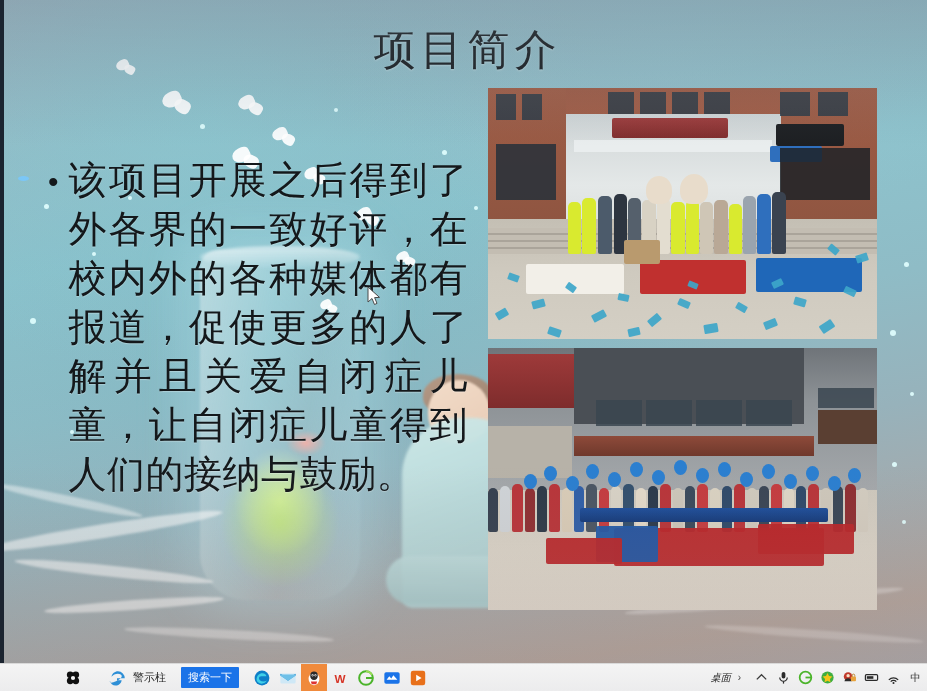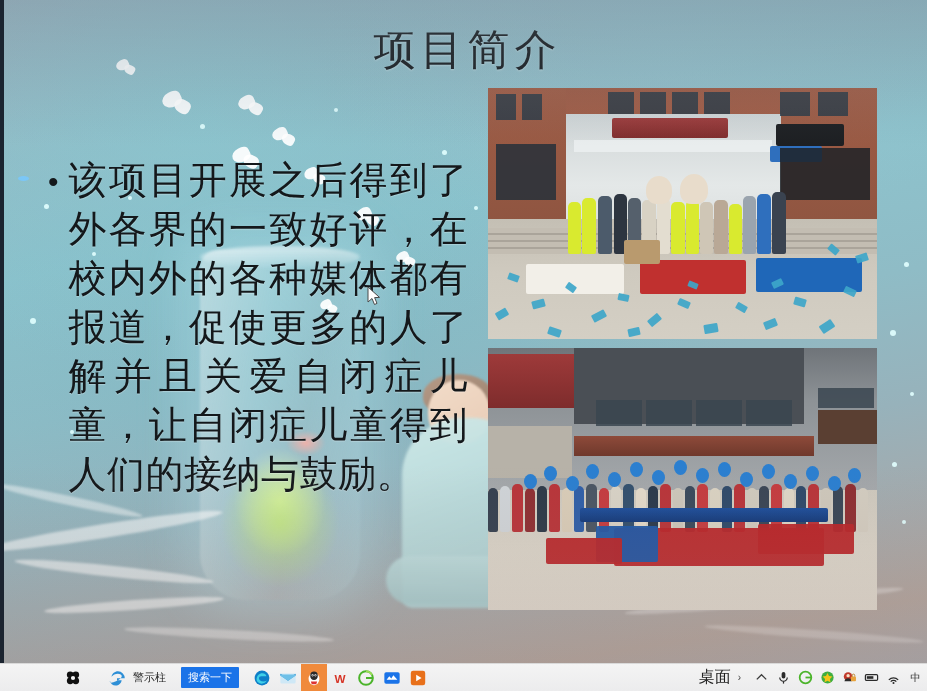--- a/index.html
+++ b/index.html
@@ -204,21 +204,21 @@
   .tb-item{ display:flex; align-items:center; height:28px; padding:0 5px; }
   .tb-icon{ width:18px; height:18px; display:block; }
   .tb-sogou{ width:26px; display:flex; justify-content:center; }
   .tb-label{ font-size:11px; color:#1d1d1d; margin-left:6px; white-space:nowrap; }
   .tb-search{
     background:#1a73e8; color:#fff; font-size:11px;
     padding:3px 7px; margin-left:10px; border-radius:1px;
   }
   .tb-app{ width:26px; height:28px; display:flex; align-items:center; justify-content:center; }
   .tb-app.qq{ background:#f08a3c; }
-  .tb-desktop{ font-size:16px; color:#1d1d1d; }
+  .tb-desktop{ font-size:10px; color:#1d1d1d;font-style:italic; }
   .tb-chev{ font-size:10px; color:#444; }
   .tray-ic{ width:15px; height:15px; display:block; }
 </style>
 </head>
 <body>
 
 <div id="screen">
 
   <div id="slide">
 

